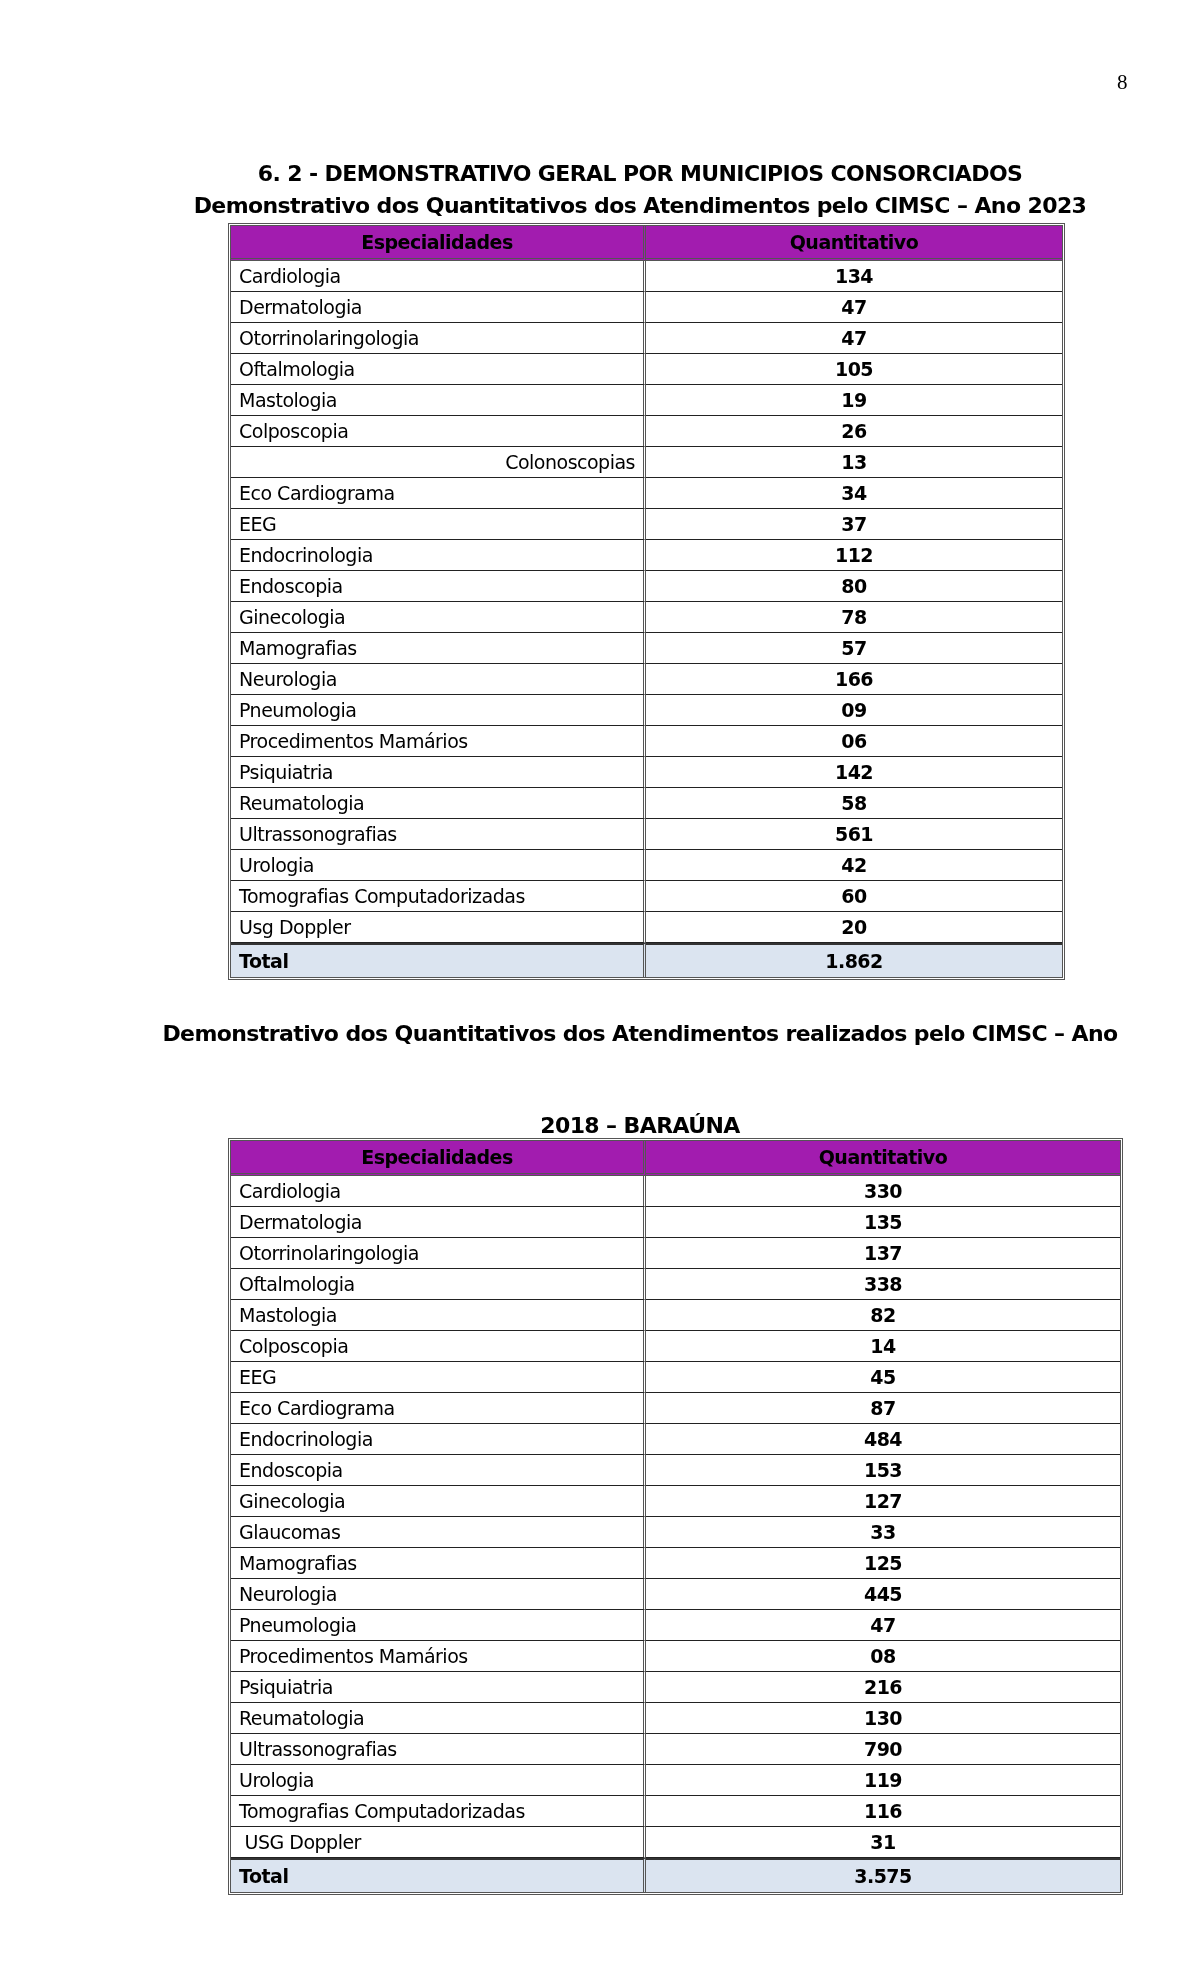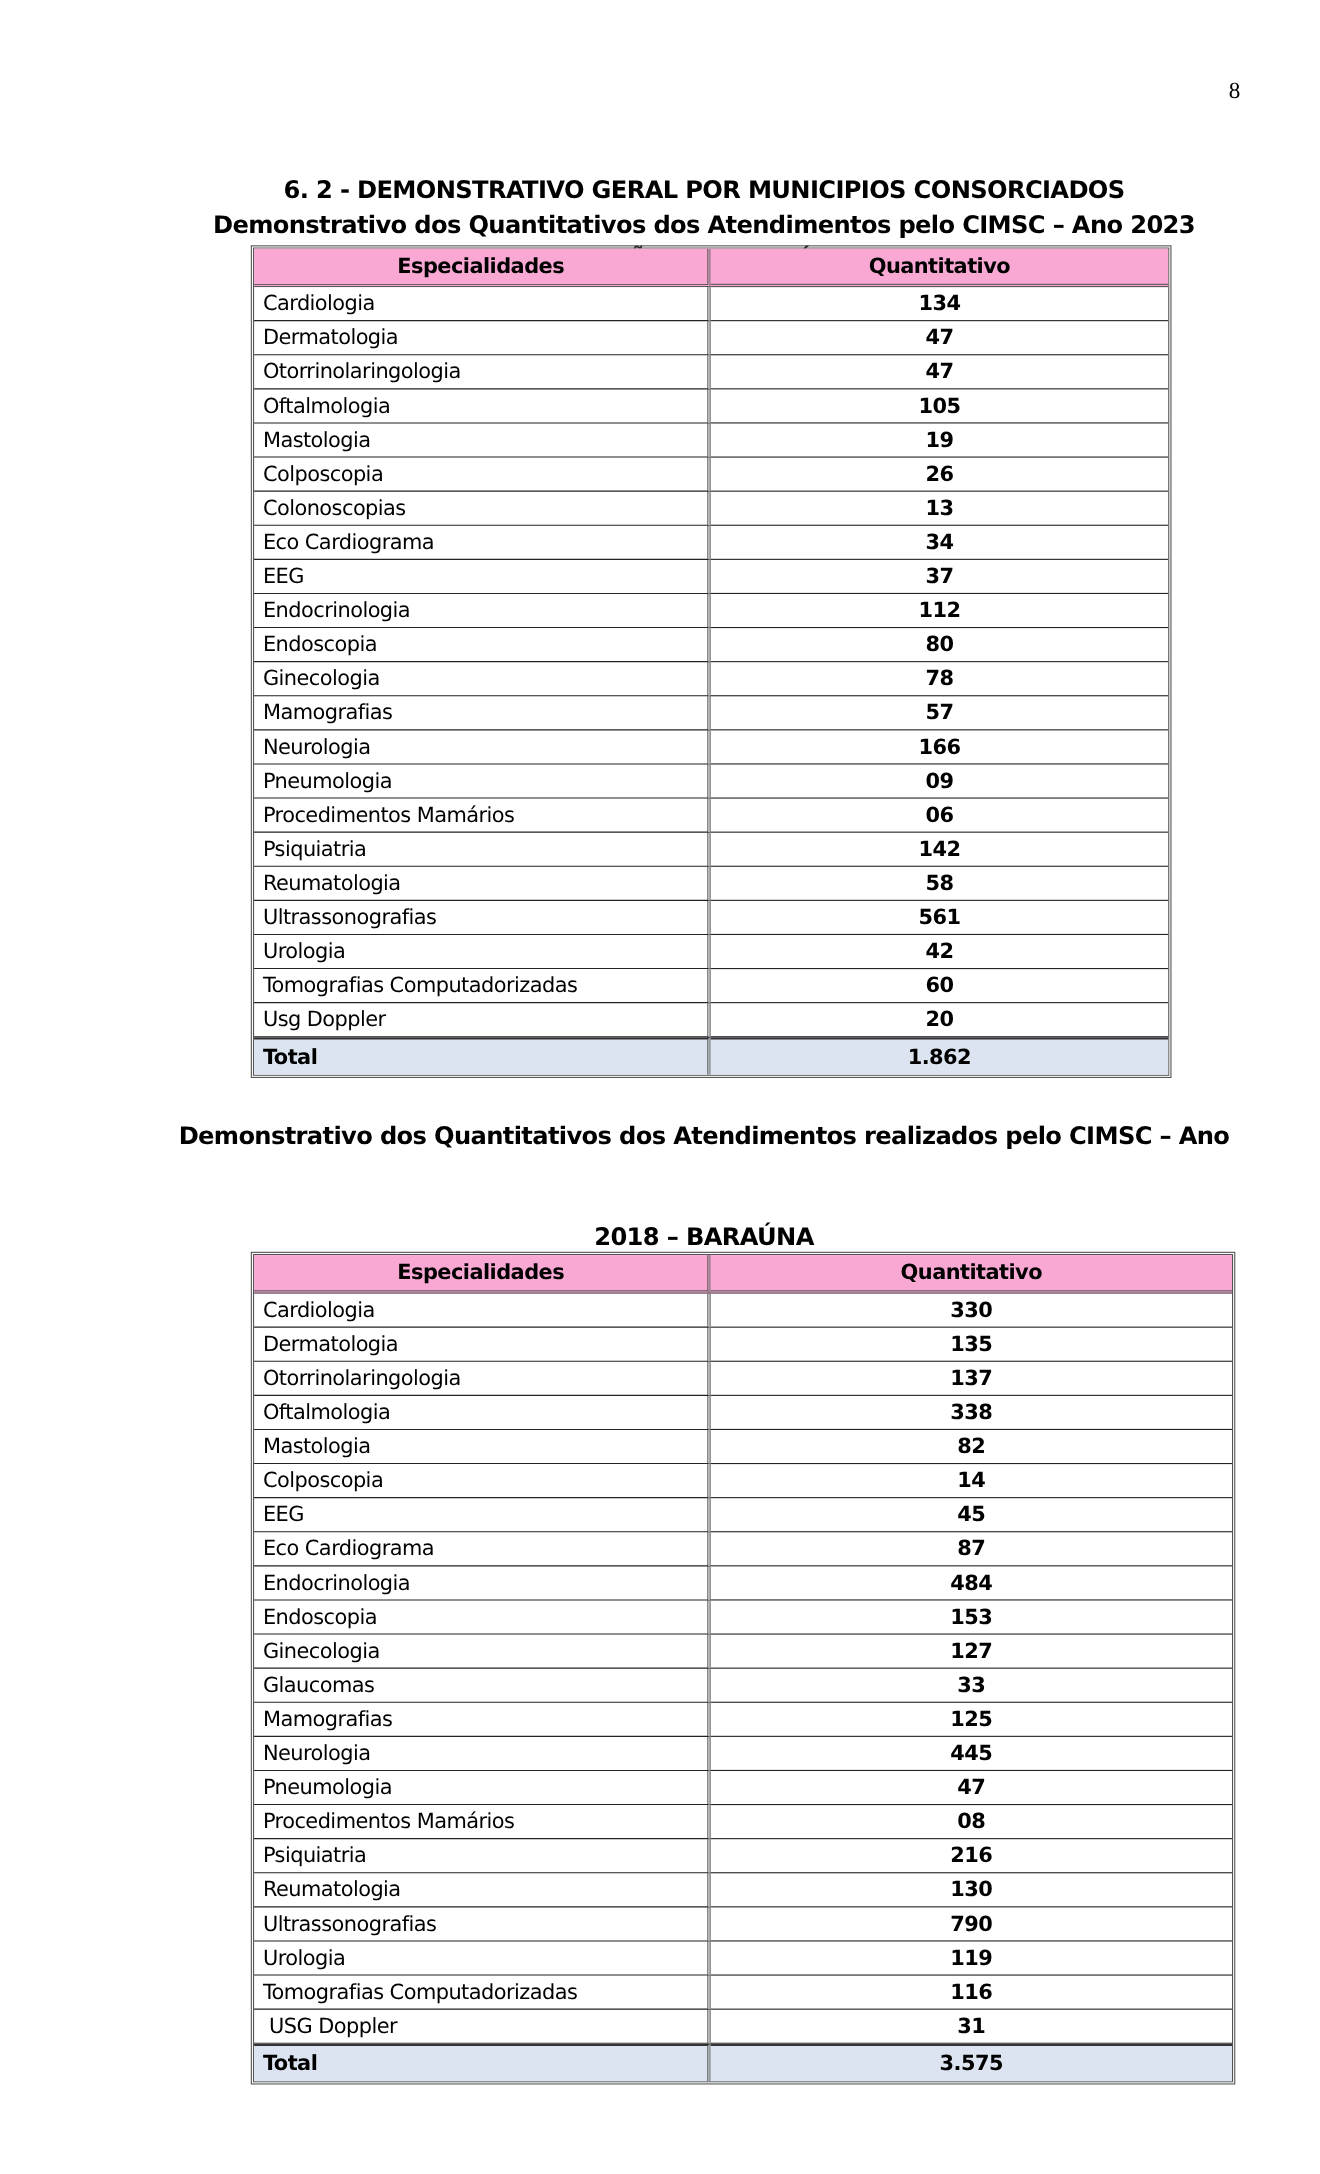--- a/index.html
+++ b/index.html
@@ -6,21 +6,21 @@
   body { width: 1200px; height: 1976px; position: relative; font-family: "DejaVu Sans", sans-serif; color: #000; overflow: hidden; }
   .page-number { position: absolute; top: 70px; left: 1117px; font-family: "Liberation Serif", serif; font-size: 21px; }
   .heading { position: absolute; left: 140px; width: 1000px; text-align: center; font-weight: bold; font-size: 22px; line-height: 32px; letter-spacing: -0.6px; font-family: "DejaVu Sans", sans-serif; margin-top: 36px; }
   .h1 { top: 122px; }
   .h2 { top: 154px; }
   .h3 { top: 186px; }
   .h4 { top: 982px; }
   .h5 { top: 1074px; }
   table.tbl { position: absolute; border-collapse: separate; border-spacing: 0; border: 3px double #555; font-size: 19px; letter-spacing: -0.5px; }
   table.tbl th, table.tbl td { padding: 0 8px; height: 30px; border-bottom: 1px solid #222; border-right: 1px solid #222; white-space: nowrap; }
-  table.tbl th { background: #f9a8d4; font-weight: bold; text-align: center; height: 32px; border-bottom: 3px double #555; margin-left: 48px; }
+  table.tbl th { background: #a21caf; font-weight: bold; text-align: center; height: 32px; border-bottom: 3px double #555; margin-left: 48px; }
   table.tbl td.label { text-align: left; border-right: 3px double #555; }
   table.tbl th.label { border-right: 3px double #555; }
   table.tbl td.value { text-align: center; font-weight: bold; }
   table.tbl td:last-child, table.tbl th:last-child { border-right: none; }
   table.tbl tr.total td { background: #dbe4f0; font-weight: bold; border-bottom: none; height: 32px; border-top: 2px solid #333; }
   #t1 { top: 223px; left: 228px; width: 837px; }
   #t1 col.c1 { width: 415px; }
   #t2 { top: 1138px; left: 228px; width: 895px; }
   #t2 col.c1 { width: 415px; }
 </style>
@@ -63,21 +63,21 @@
       </tr>
       <tr>
         <td class="label" style="white-space: pre;">Mastologia</td>
         <td class="value">19</td>
       </tr>
       <tr>
         <td class="label" style="white-space: pre;">Colposcopia</td>
         <td class="value">26</td>
       </tr>
       <tr>
-        <td class="label" style="white-space: pre;">Colonoscopias</td>
+        <td class="label" style="white-space: pre; text-align: right;">Colonoscopias</td>
         <td class="value">13</td>
       </tr>
       <tr>
         <td class="label" style="white-space: pre;">Eco Cardiograma</td>
         <td class="value">34</td>
       </tr>
       <tr>
         <td class="label" style="white-space: pre;">EEG</td>
         <td class="value">37</td>
       </tr>

